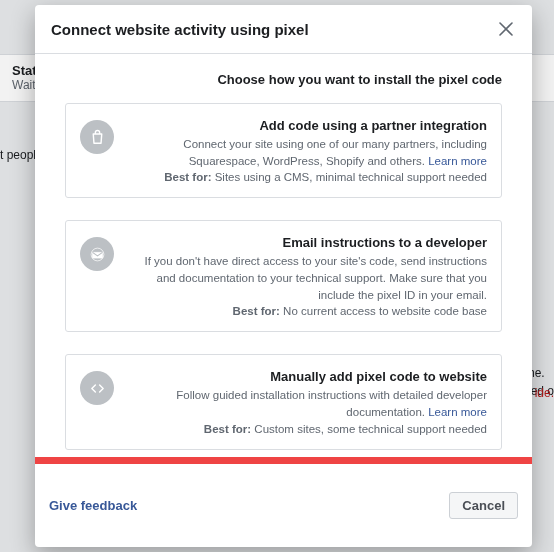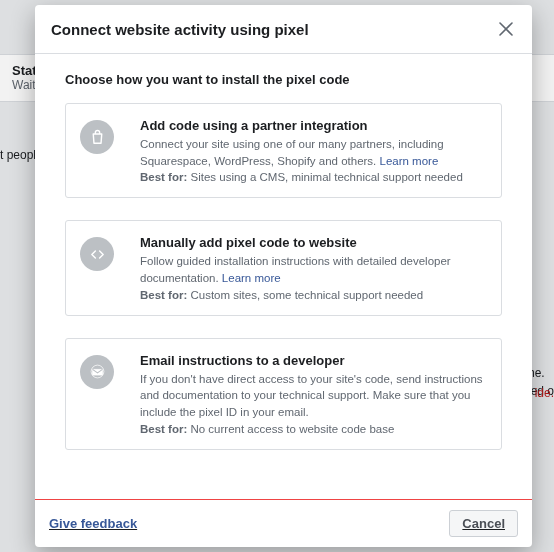--- a/index.html
+++ b/index.html
@@ -11,36 +11,36 @@
   .bg-text-right { position: absolute; right: 0; top: 364px; font-size: 12px; color: #1c1e21; text-align: left; line-height: 1.5; }
   .bg-text-right2 { position: absolute; right: 0; top: 386px; font-size: 12px; color: #b91c1c; }
 
   .overlay { position: absolute; inset: 0; background: rgba(0,0,0,0.05); }
   .modal { position: absolute; left: 35px; top: 5px; width: 497px; height: 542px; background: #fff; border-radius: 4px; box-shadow: 0 8px 24px rgba(0,0,0,0.3); display: flex; flex-direction: column; }
   .modal-header { display: flex; align-items: center; padding: 14px 16px; border-bottom: 1px solid #dadde1; }
   .modal-title { font-size: 15px; font-weight: 600; color: #1c1e21; flex: 1; }
   .close-btn { width: 20px; height: 20px; cursor: pointer; color: #606770; display:flex; align-items:center; justify-content:center; }
   .close-btn svg { width: 14px; height: 14px; }
 
-  .modal-body { flex: 1; overflow: auto; padding: 18px 30px 8px 30px; }
+  .modal-body { flex: 1; overflow: auto; padding: 18px 30px 8px 30px; text-align: right; }
   .section-heading { font-size: 13px; font-weight: 600; color: #1c1e21; margin-bottom: 4px; }
   .section-desc { font-size: 11.5px; color: #606770; line-height: 1.45; }
   .link { color: #385898; cursor: pointer; }
 
   .options { margin-top: 16px; }
   .option-card { border: 1px solid #dadde1; border-radius: 3px; padding: 14px 14px 14px 14px; display: flex; gap: 26px; margin-bottom: 22px; cursor: pointer; }
   .icon-circle { width: 34px; height: 34px; min-width: 34px; border-radius: 50%; background: #bcc0c4; display:flex; align-items:center; justify-content:center; color:#fff; margin-top: 2px; }
   .icon-circle svg { width: 17px; height: 17px; fill: #fff; stroke: #fff; }
   .option-body { flex: 1; }
   .option-title { font-size: 13px; font-weight: 600; color: #1c1e21; margin-bottom: 3px; }
   .option-desc { font-size: 11.5px; color: #606770; line-height: 1.45; }
   .best-for { font-size: 11.5px; color: #606770; margin-top: 2px; }
   .best-for .bflabel { font-weight: 700; }
 
-  .modal-footer { display: flex; align-items: center; padding: 10px 14px; border-top: 1px solid #ef4444; text-decoration: underline; }
+  .modal-footer { display: flex; align-items: center; padding: 28px 14px; border-top: 7px solid #ef4444; }
   .feedback-link { font-size: 13px; font-weight: 600; color: #385898; cursor: pointer; flex: 1; }
   .btn { font-size: 13px; font-weight: 600; color: #4b4f56; background: #f5f6f7; border: 1px solid #ccd0d5; border-radius: 3px; padding: 5px 12px; cursor: pointer; margin-left: 32px; }
 </style>
 </head>
 <body>
 
 <div class="bg-row">
   <div class="bglabel">Statu</div>
   <div class="bgsub">Waiti</div>
 </div>
@@ -82,54 +82,54 @@
           </div>
           <div class="best-for">
             <span class="bflabel">Best for:</span><span> Sites using a CMS, minimal technical support needed</span>
           </div>
         </div>
       </div>
 
       <div class="option-card">
         <div class="icon-circle">
           <svg viewBox="0 0 24 24">
-              <path d="M9 7l-5 5 5 5M15 7l5 5-5 5" fill="none" stroke="#fff" stroke-width="2" stroke-linecap="round" stroke-linejoin="round"></path>
-            </svg>
-        </div>
-        <div class="option-body">
-          <div class="option-title">Manually add pixel code to website</div>
-          <div class="option-desc">
-            <span>Follow guided installation instructions with detailed developer documentation.</span>
-            <span class="link">Learn more</span>
-          </div>
-          <div class="best-for">
-            <span class="bflabel">Best for:</span><span> Custom sites, some technical support needed</span>
-          </div>
-        </div>
-      </div>
-
-      <div class="option-card">
-        <div class="icon-circle">
-          <svg viewBox="0 0 24 24">
               <circle cx="12" cy="12" r="9" fill="#bcc0c4"></circle>
               <path d="M5 9h14v8H5z" fill="#fff"></path>
               <path d="M5 9l7 5 7-5" fill="none" stroke="#bcc0c4" stroke-width="1.6"></path>
             </svg>
         </div>
         <div class="option-body">
           <div class="option-title">Email instructions to a developer</div>
           <div class="option-desc">
             <span>If you don't have direct access to your site's code, send instructions and documentation to your technical support. Make sure that you include the pixel ID in your email.</span>
           </div>
           <div class="best-for">
             <span class="bflabel">Best for:</span><span> No current access to website code base</span>
           </div>
         </div>
       </div>
 
+      <div class="option-card">
+        <div class="icon-circle">
+          <svg viewBox="0 0 24 24">
+              <path d="M9 7l-5 5 5 5M15 7l5 5-5 5" fill="none" stroke="#fff" stroke-width="2" stroke-linecap="round" stroke-linejoin="round"></path>
+            </svg>
+        </div>
+        <div class="option-body">
+          <div class="option-title">Manually add pixel code to website</div>
+          <div class="option-desc">
+            <span>Follow guided installation instructions with detailed developer documentation.</span>
+            <span class="link">Learn more</span>
+          </div>
+          <div class="best-for">
+            <span class="bflabel">Best for:</span><span> Custom sites, some technical support needed</span>
+          </div>
+        </div>
+      </div>
+
     </div>
   </div>
 
   <div class="modal-footer">
     <div class="feedback-link">Give feedback</div>
     <button class="btn">Cancel</button>
   </div>
 </div>
 
 </body></html>

